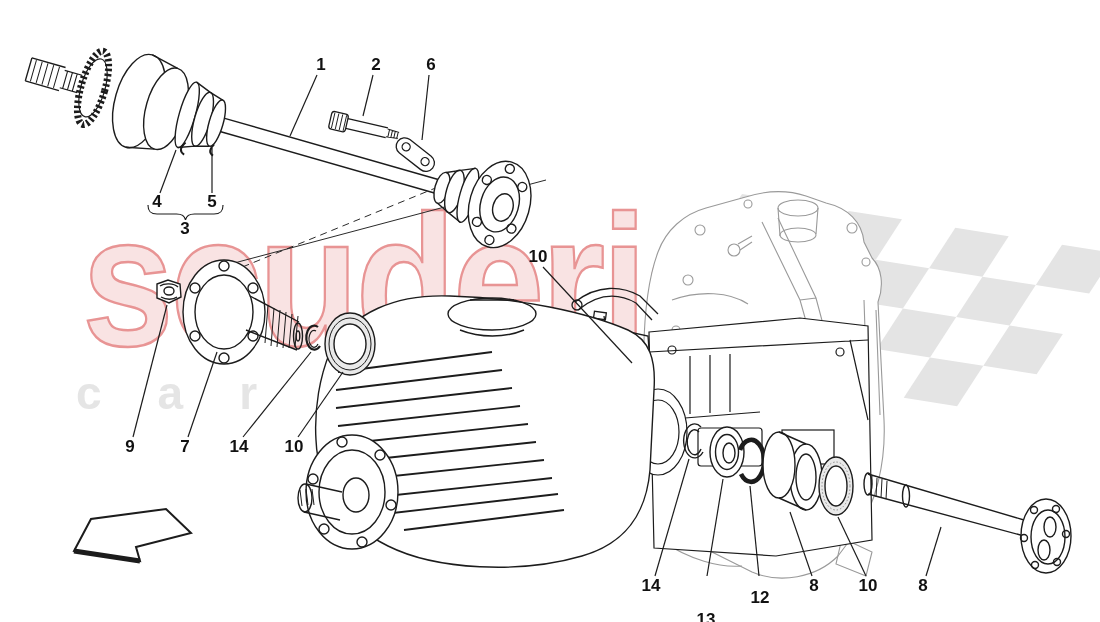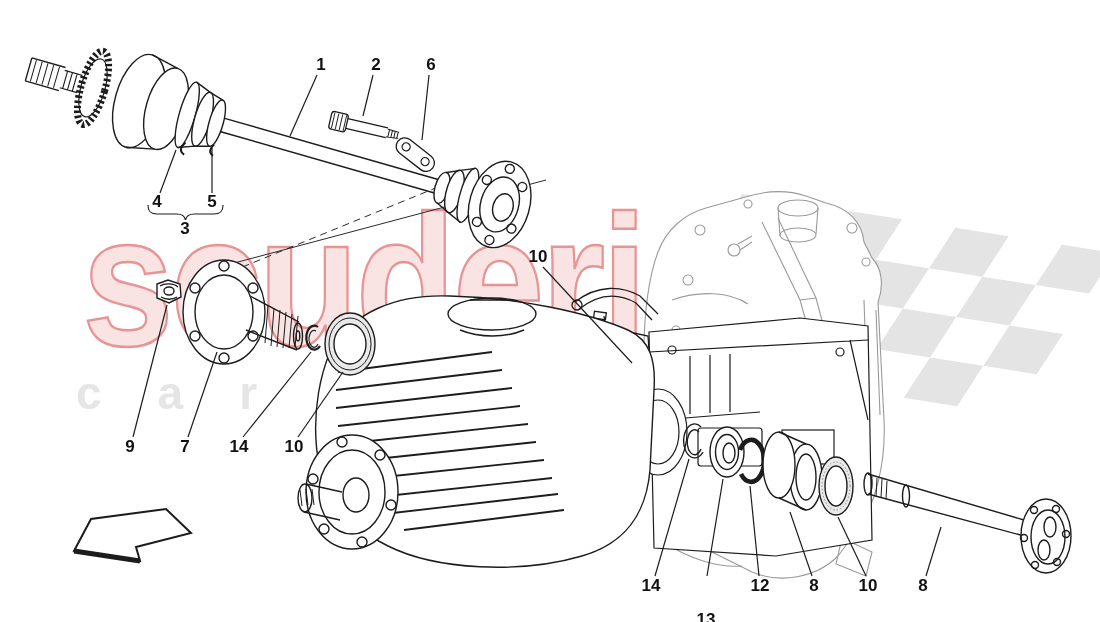--- a/index.html
+++ b/index.html
@@ -278,18 +278,18 @@
       <div class="callout" style="left: 157px; top: 202px;">4</div>
       <div class="callout" style="left: 212px; top: 202px;">5</div>
       <div class="callout" style="left: 185px; top: 229px;">3</div>
       <div class="callout" style="left: 538px; top: 257px;">10</div>
       <div class="callout" style="left: 130px; top: 447px;">9</div>
       <div class="callout" style="left: 185px; top: 447px;">7</div>
       <div class="callout" style="left: 239px; top: 447px;">14</div>
       <div class="callout" style="left: 294px; top: 447px;">10</div>
       <div class="callout" style="left: 651px; top: 586px;">14</div>
       <div class="callout" style="left: 706px; top: 620px;">13</div>
-      <div class="callout" style="left: 760px; top: 586px;">12</div>
+      <div class="callout" style="left: 760px; top: 598px;">12</div>
       <div class="callout" style="left: 814px; top: 586px;">8</div>
       <div class="callout" style="left: 868px; top: 586px;">10</div>
       <div class="callout" style="left: 923px; top: 586px;">8</div>
     </div>
 </div>
 
 </body></html>

